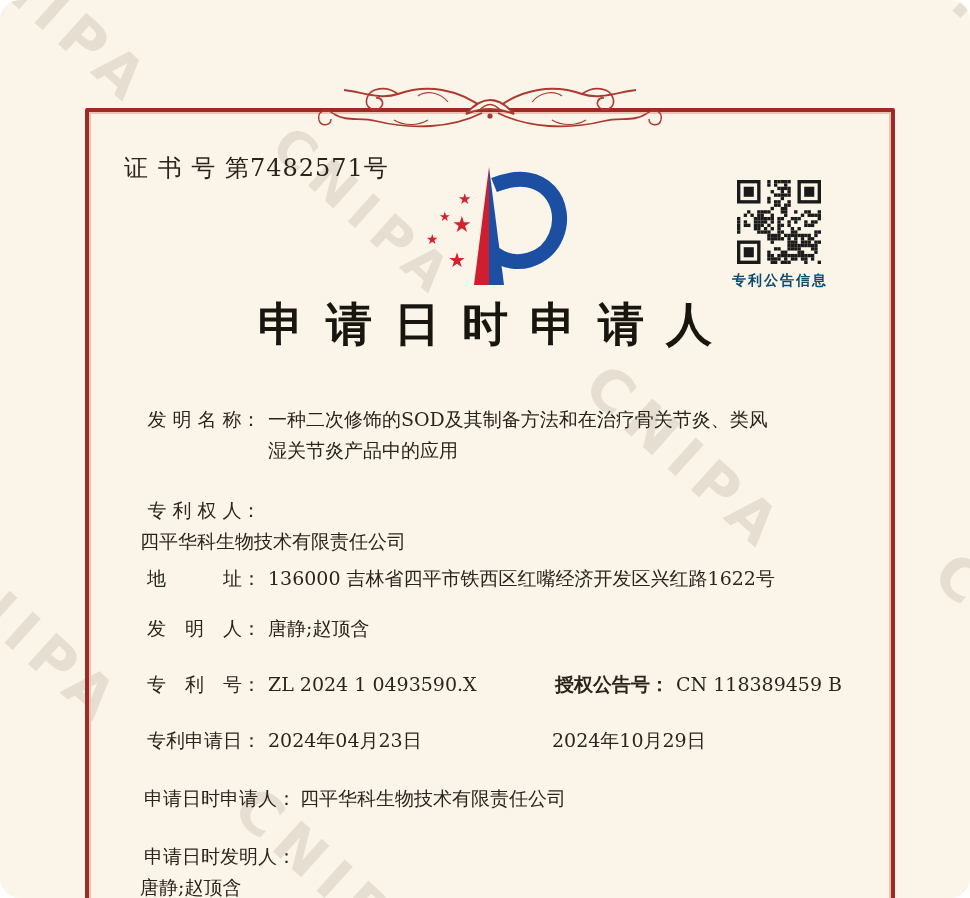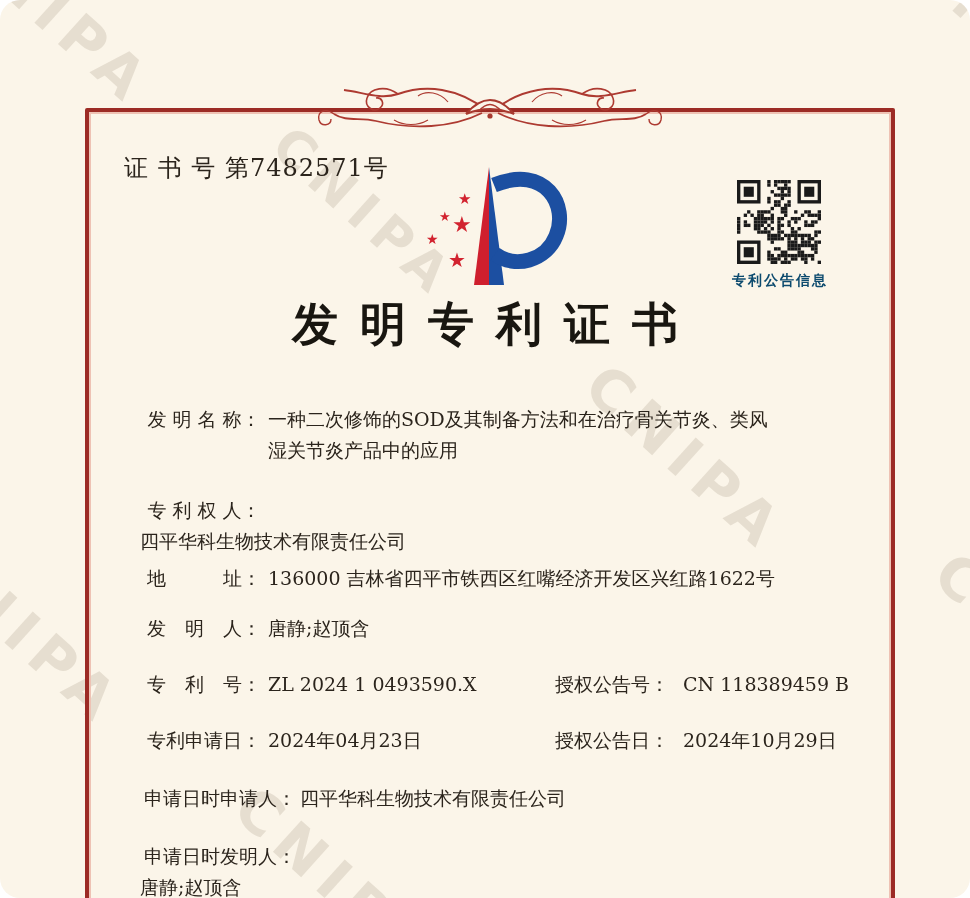--- a/index.html
+++ b/index.html
@@ -40,21 +40,21 @@
     position:absolute;left:0;right:0;top:294px;text-align:center;
     font-size:46px;font-weight:700;letter-spacing:22px;text-indent:22px;color:#191610;
   }
   
   .row{position:absolute;left:140px;display:flex;align-items:flex-start;font-size:19px;line-height:31px;}
   .row .label{flex:none;min-width:128px;white-space:nowrap;text-align:center;}
   .row.wide .label{min-width:160px;}
   .row .value{white-space:nowrap;}
   .row .value.wrap{white-space:normal;width:505px;}
   .row .col2{position:absolute;left:412px;top:0;display:flex;}
-  .row .col2 .label{min-width:120px;margin-right:11px;}
+  .row .col2 .label{min-width:120px;margin-right:4px;font-weight:bold;}
   .r1{top:404px;} .r2{top:495px;flex-direction:column;} .r3{top:538px;margin-top:25px;} .r4{top:613px;}
   .r5{top:669px;width:780px;} .r6{top:725px;width:780px;} .r7{top:783px;} .r8{top:841px;flex-direction:column;}
 </style>
 </head>
 <body>
 
 <div class="page">
 
   <span class="wm" style="left:-70px;top:-22px;">CNIPA</span>
   <span class="wm small" style="left:252px;top:182px;">CNIPA</span>
@@ -305,21 +305,21 @@
           <rect x="6.72" y="6.72" width="10.08" height="10.08"></rect>
           <rect x="60.48" y="0" width="23.52" height="23.52"></rect>
           <rect fill="#fbf5e9" x="63.839999999999996" y="3.36" width="16.8" height="16.8"></rect>
           <rect x="67.2" y="6.72" width="10.08" height="10.08"></rect>
           <rect x="0" y="60.48" width="23.52" height="23.52"></rect>
           <rect fill="#fbf5e9" x="3.36" y="63.839999999999996" width="16.8" height="16.8"></rect>
           <rect x="6.72" y="67.2" width="10.08" height="10.08"></rect>
         </svg></div>
     <div class="qr-caption">专利公告信息</div>
 
-    <div class="title">发明专利证书</div>
+    <div class="title">申请日时申请人</div>
 
     <div class="row r1">
       <span class="label">发 明 名 称：</span>
       <span class="value wrap">一种二次修饰的SOD及其制备方法和在治疗骨关节炎、类风湿关节炎产品中的应用</span>
     </div>
     <div class="row r2">
       <span class="label">专 利 权 人：</span>
       <span class="value">四平华科生物技术有限责任公司</span>
     </div>
     <div class="row r3">
@@ -335,21 +335,20 @@
       <span class="value">ZL 2024 1 0493590.X</span>
       <span class="col2">
         <span class="label">授权公告号：</span>
         <span class="value">CN 118389459 B</span>
       </span>
     </div>
     <div class="row r6">
       <span class="label">专利申请日：</span>
       <span class="value">2024年04月23日</span>
       <span class="col2">
-        <span class="label">授权公告日：</span>
         <span class="value">2024年10月29日</span>
       </span>
     </div>
     <div class="row r7 wide">
       <span class="label">申请日时申请人：</span>
       <span class="value">四平华科生物技术有限责任公司</span>
     </div>
     <div class="row r8 wide">
       <span class="label">申请日时发明人：</span>
       <span class="value">唐静;赵顶含</span>

